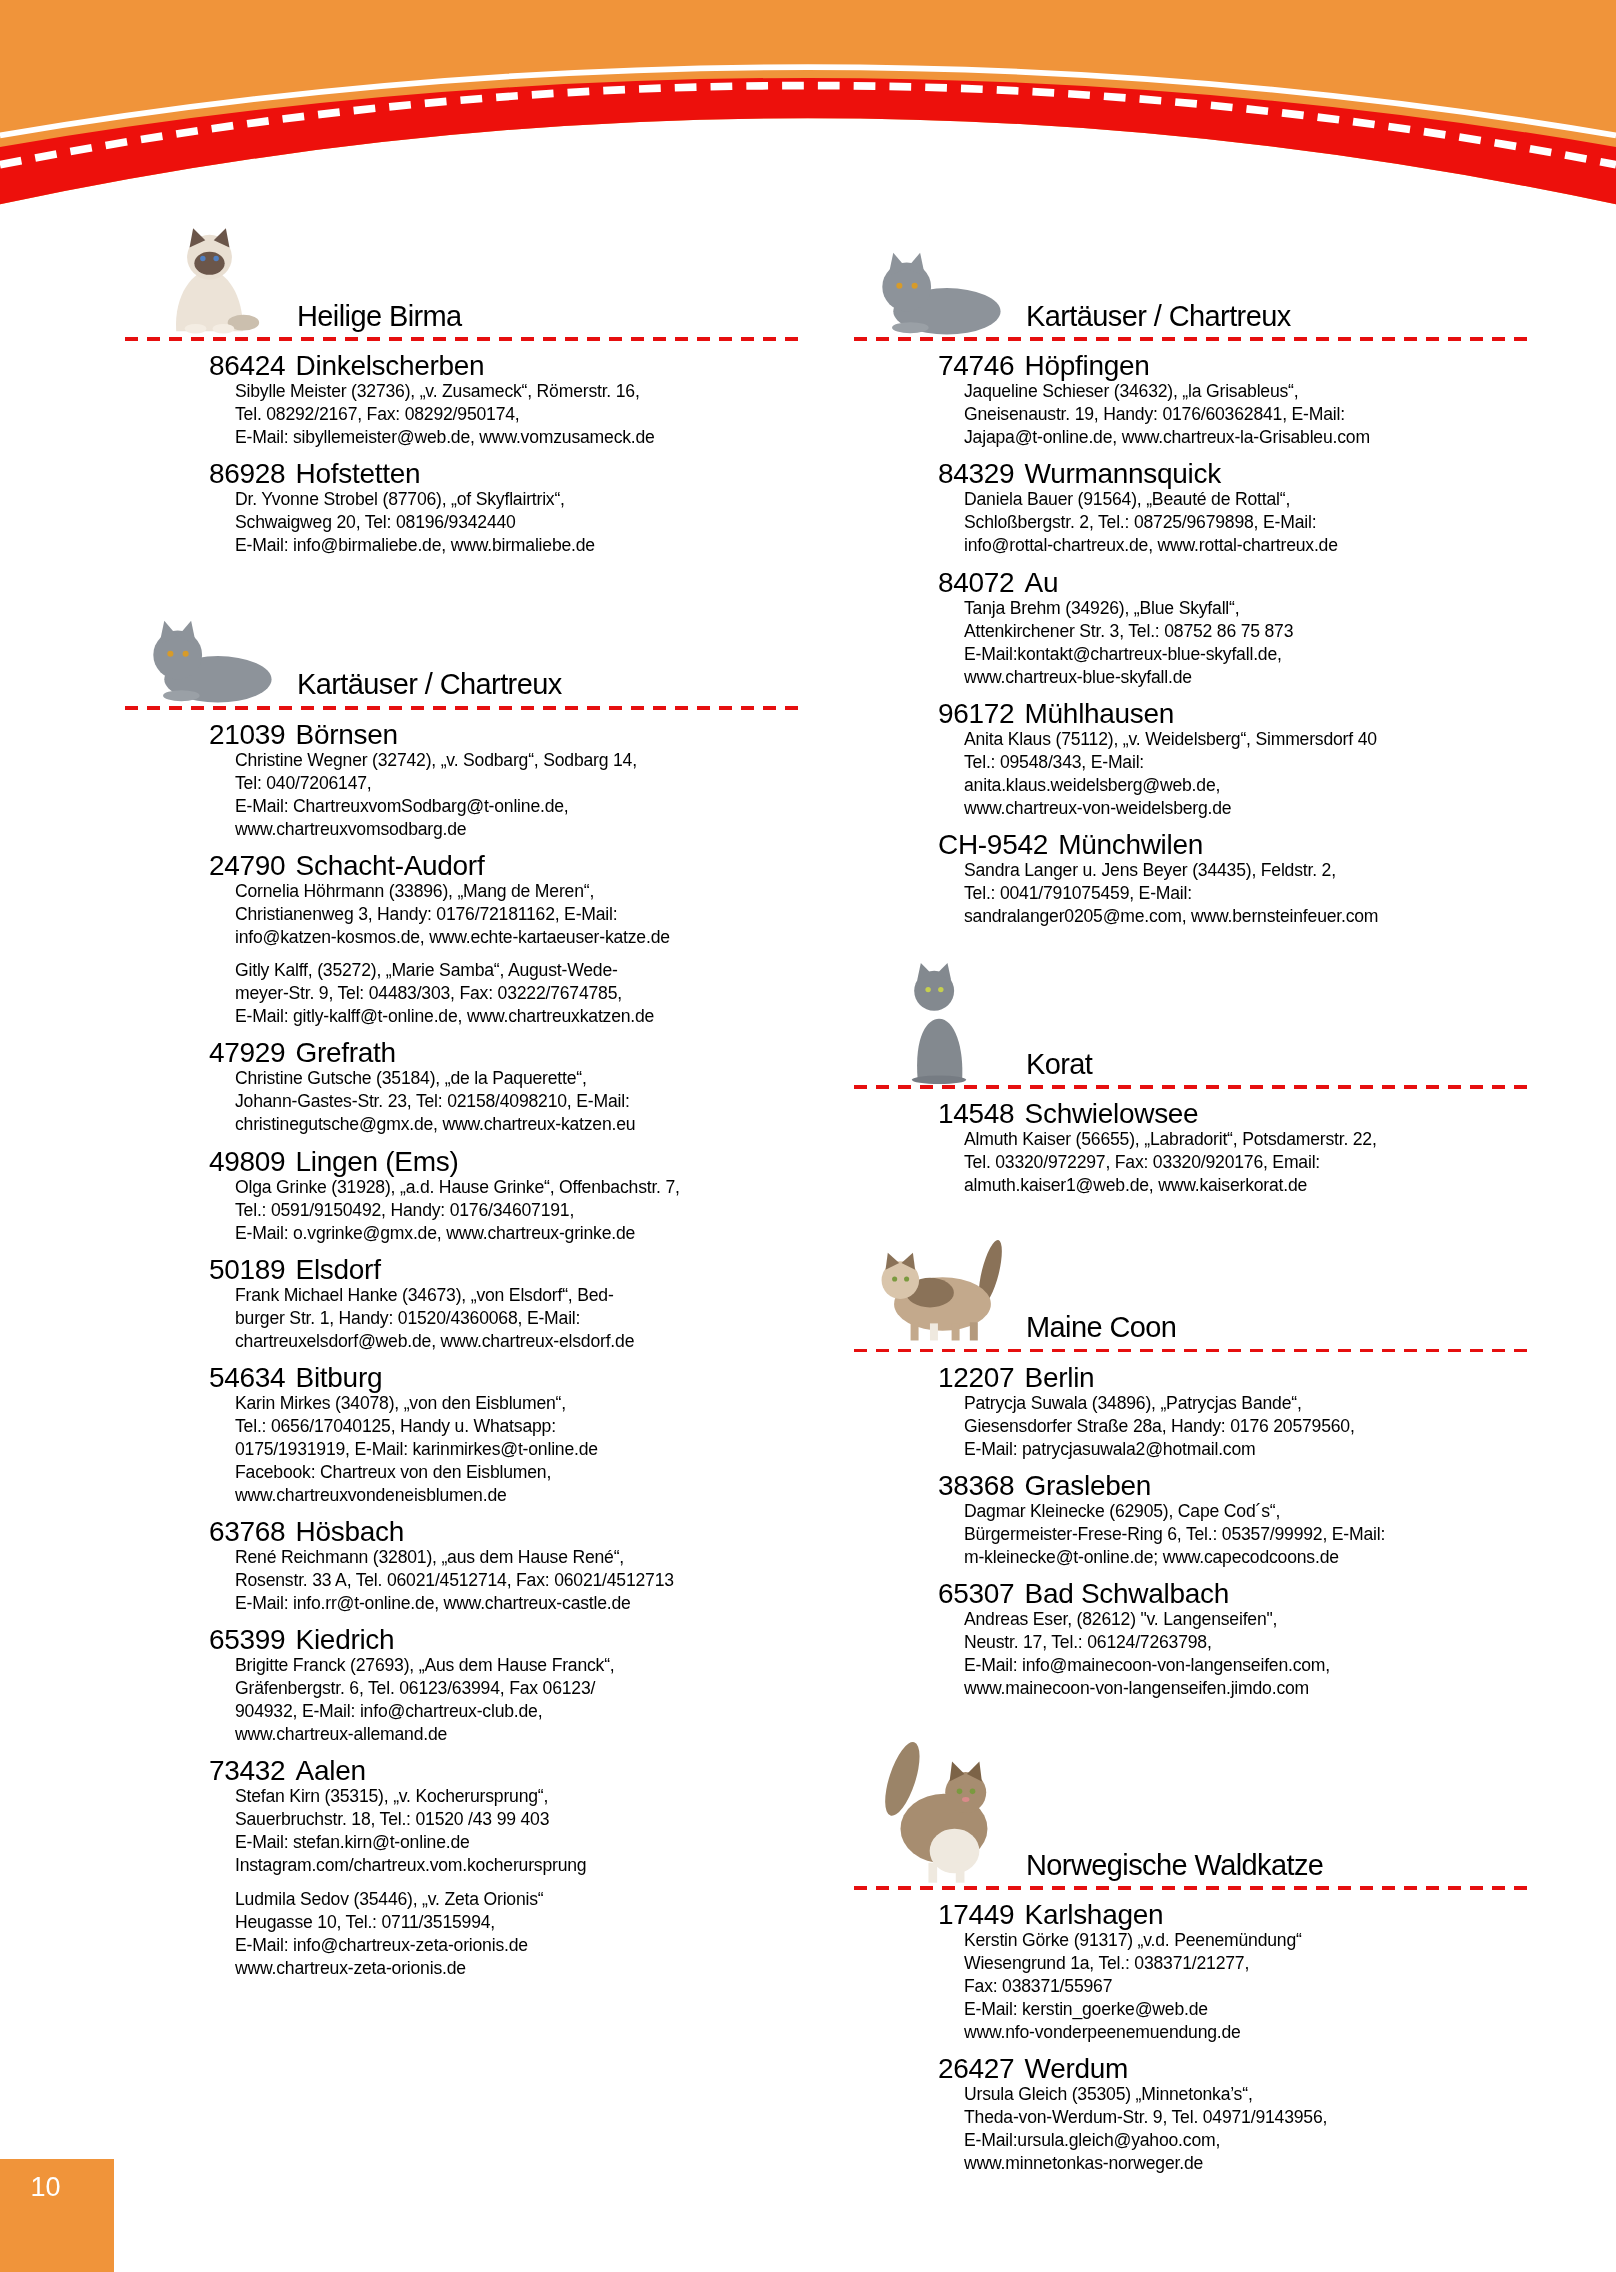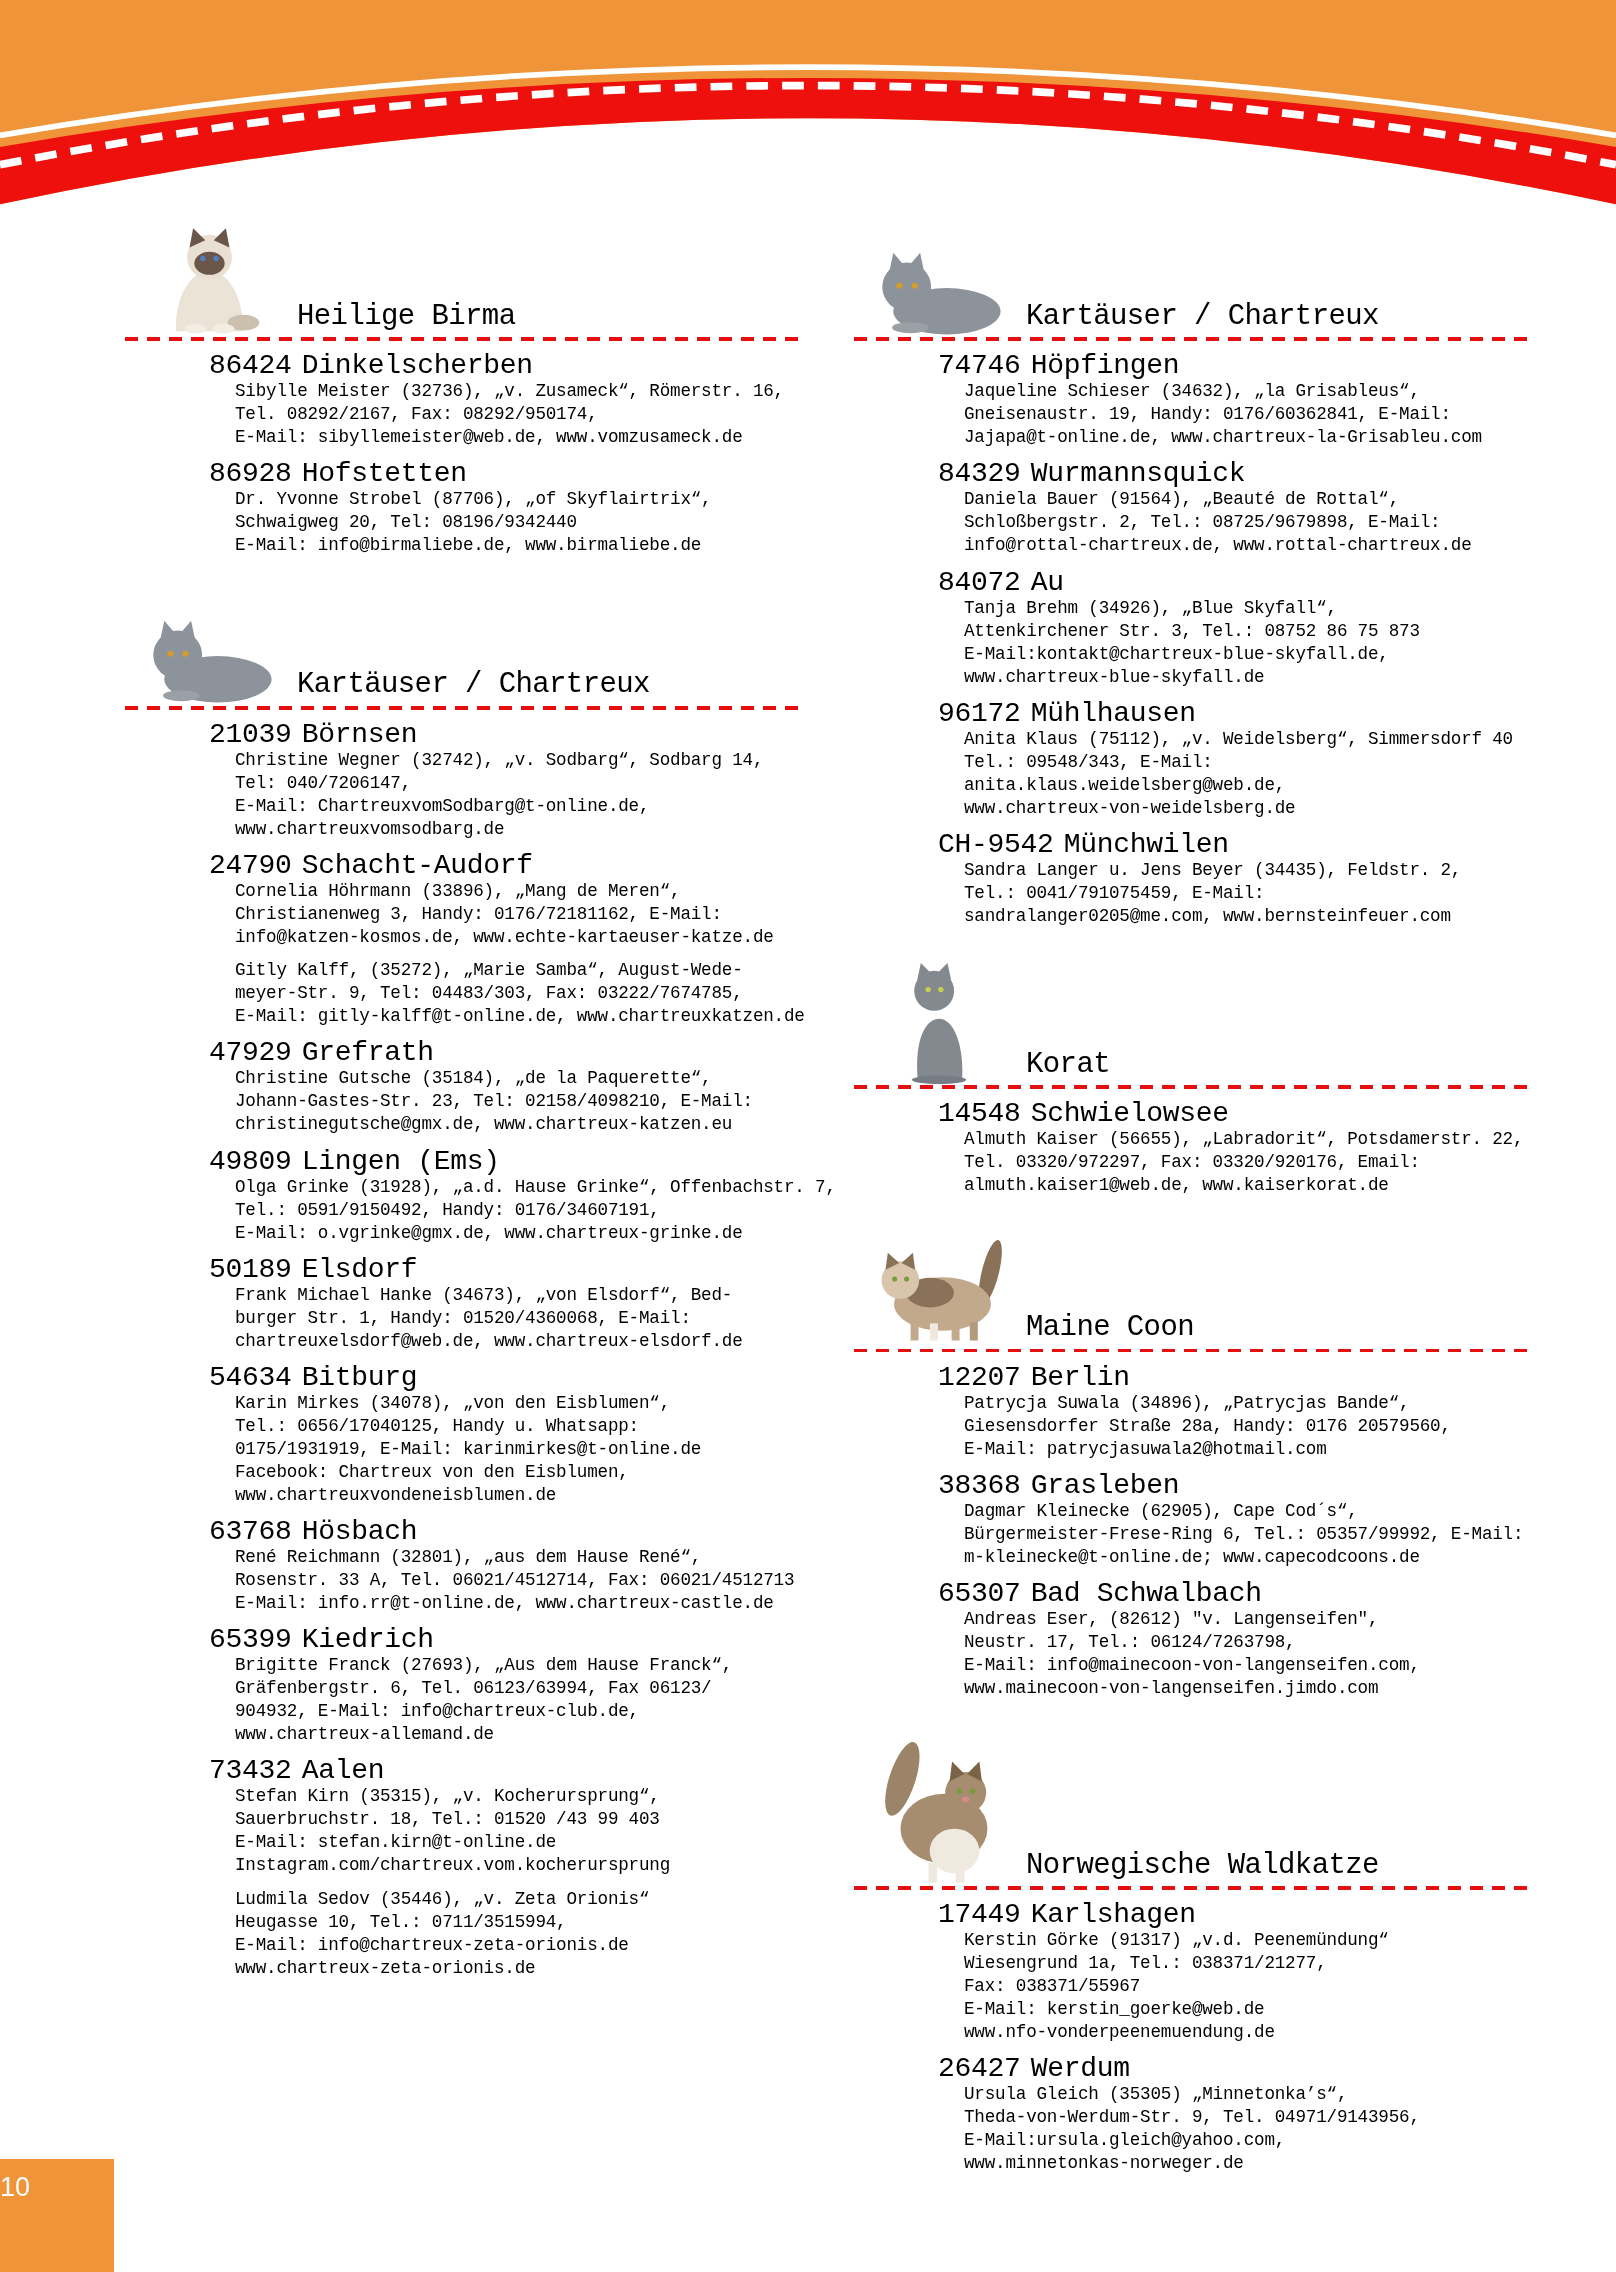--- a/index.html
+++ b/index.html
@@ -3,36 +3,36 @@
 <meta charset="utf-8">
 <style>
   html,body{margin:0;padding:0;}
   body{
     width:1616px;height:2273px;position:relative;background:#ffffff;
     font-family:"Liberation Sans",sans-serif;color:#000;overflow:hidden;
   }
   #header-arc{position:absolute;top:0;left:0;width:1616px;height:281px;display:block;}
   #content{position:absolute;top:224px;left:125px;width:1412px;display:flex;gap:48px;}
   .column{width:681px;flex:0 0 auto;}
-  .section{margin-top:0;font-family:Liberation Mono, monospace;}
+  .section{margin-top:0;}
   .section + .section{margin-top:35px;}
   .sec-head{display:flex;align-items:flex-end;gap:22px;min-height:112px;margin-left:19px;}
   .cat{display:flex;align-items:flex-end;justify-content:center;width:131px;flex:0 0 auto;}
   .cat svg{display:block;}
   .sec-title{font-size:29px;line-height:1;padding-bottom:5.1px;letter-spacing:-0.6px;white-space:nowrap;}
   .dash-rule{height:3.8px;margin-top:1.3px;
     background:repeating-linear-gradient(90deg,#e60f0f 0 12.8px,transparent 12.8px 22px);}
   .entry{margin:10.2px 0 9px 0;}
   .entry-h{font-size:28px;line-height:29px;margin-left:84px;letter-spacing:-0.3px;white-space:nowrap;}
   .entry-h .plz{margin-right:10.2px;}
   .line{font-size:17.6px;line-height:23px;margin-left:110px;letter-spacing:-0.2px;white-space:nowrap;}
   #pagenum{
     position:absolute;left:0;bottom:0;width:114px;height:114px;background:#F0943A;
     color:#ffffff;font-size:27px;box-sizing:border-box;
-    display:flex;justify-content:flex-start;align-items:flex-start;padding:12.8px 23px 0 0;
+    display:flex;justify-content:center;align-items:flex-start;padding:12.8px 23px 0 0;
   }
 </style>
 </head>
 <body>
 
 <svg id="header-arc" viewBox="0 0 2529 440" preserveAspectRatio="none" aria-hidden="true">
   <rect x="0" y="0" width="2529" height="440" fill="#F0943A"></rect>
   <path d="M0,320 Q1264,50 2529,320 L2529,440 L0,440 Z" fill="#ffffff"></path>
   <path d="M0,230 Q1264,14 2529,230 L2529,320 Q1264,50 0,320 Z" fill="#ED100C"></path>
   <path d="M0,212 Q1264,-2 2529,212" fill="none" stroke="#ffffff" stroke-width="9"></path>

